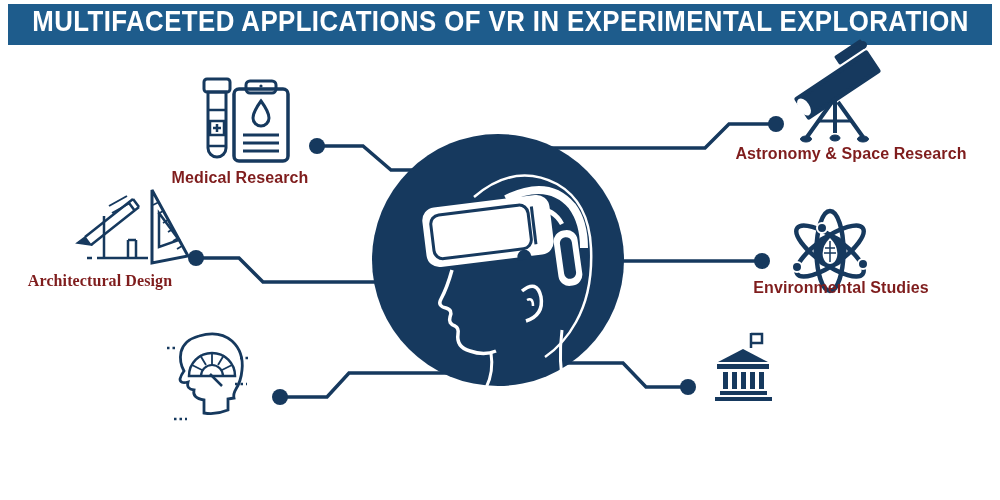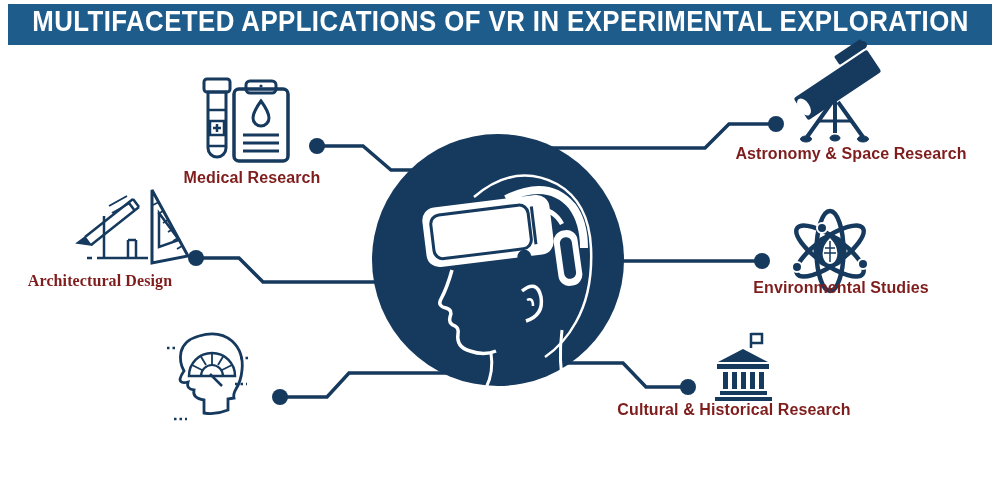--- a/index.html
+++ b/index.html
@@ -14,21 +14,21 @@
   }
   .banner .title {
     color:#ffffff; font-weight:bold; font-size:30px; letter-spacing:0.5px;
     white-space:nowrap; transform:scaleX(0.86); transform-origin:center center;
   }
   svg.scene { position:absolute; left:0; top:0; width:1000px; height:500px; }
   .node-label {
     position:absolute; transform:translateX(-50%); white-space:nowrap;
     color:#7f1d1d; font-weight:700; font-size:16px; letter-spacing:0.1px;
   }
-  .lbl-medical       { left:252px; top:169px; }
+  .lbl-medical       { left:240px; top:169px; }
   .lbl-architectural { left:100px; top:272px;font-family:Liberation Serif, serif; }
   .lbl-behavioral    { left:198px; top:420px; }
   .lbl-astronomy     { left:851px; top:145px; }
   .lbl-environment   { left:841px; top:279px; }
   .lbl-cultural      { left:734px; top:401px; }
 </style>
 </head>
 <body>
 
 <div class="stage">
@@ -157,15 +157,14 @@
       <rect x="759" y="372" width="5" height="17" fill="#16395e"></rect>
       <rect x="720" y="391" width="47" height="4" fill="#16395e"></rect>
       <rect x="715" y="397" width="57" height="4" fill="#16395e"></rect>
     </g>
   </svg>
 
   <div class="node-label lbl-medical">Medical Research</div>
   <div class="node-label lbl-architectural">Architectural Design</div>
   <div class="node-label lbl-astronomy">Astronomy &amp; Space Research</div>
   <div class="node-label lbl-environment">Environmental Studies</div>
-  <div class="node-label lbl-cultural">Cultural &amp; Historical Research</div>
 
 </div>
 
 </body></html>

